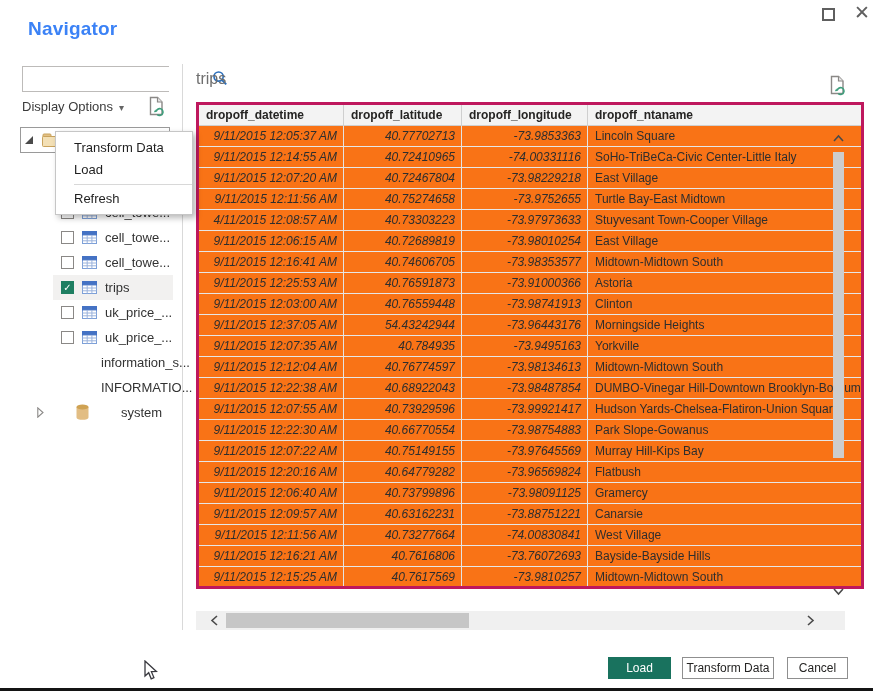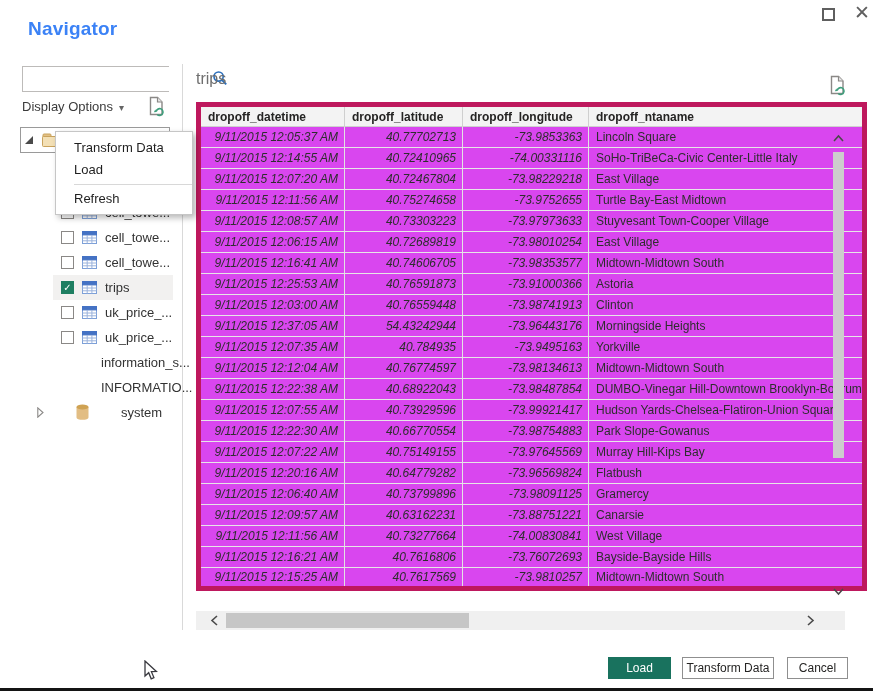--- a/index.html
+++ b/index.html
@@ -37,21 +37,21 @@
   .tree-item.t-db { padding-left:16px;gap:32px; }
   .tree-item.selected { background:#f2f1f0; }
   .cbx { width:13px; height:13px; border:1px solid #8a8886; background:#fff; flex:0 0 13px; position:relative; }
   .cbx.checked { background:#1e7e61; border-color:#1e7e61; color:#fff; font-size:10px; line-height:12px; text-align:center; }
   .tree-label { white-space:nowrap; }
 
   
   .prev-title { position:absolute; left:196px; top:70px; font-size:16px; color:#6e6e6e; }
   .refresh-doc-main { position:absolute; left:828px; top:75px; cursor:pointer; }
 
-  .grid { position:absolute; left:196px; top:102px; border-collapse:collapse; table-layout:fixed; background:#d946ef; border:5px solid #be185d; }
+  .grid { position:absolute; left:196px; top:102px; border-collapse:collapse; table-layout:fixed; background:#f97316; border:3px solid #be185d; }
   .grid th { height:22px; background:#f3f3f3; font-size:12px; font-weight:700; color:#252423; text-align:left; padding:0 0 0 7px; border:1px solid #cfcfcf; border-top:none; white-space:nowrap; overflow:hidden; }
   .grid td { height:21px; font-size:12px; color:#2e2e2e; border-right:1px solid #e3e3e3; border-bottom:1px solid #e6e6e6; white-space:nowrap; overflow:hidden; }
   .grid td.num { font-style:italic; text-align:right; padding-right:6px; }
   .grid td.txt { text-align:left; padding-left:7px; }
 
   
   .vscroll { position:absolute; left:831px; top:124px; width:15px; height:483px; }
   .vscroll .arrow { position:absolute; left:1px; width:13px; height:13px; }
   .vscroll .thumb { position:absolute; left:2px; top:28px; width:11px; height:306px; background:#cdcdcd; cursor:pointer; }
   .hscroll { position:absolute; left:196px; top:611px; width:649px; height:19px; background:#f0f0f0; }
@@ -260,21 +260,21 @@
           <td class="num">-73.98229218</td>
           <td class="txt">East Village</td>
         </tr>
         <tr>
           <td class="num">9/11/2015 12:11:56 AM</td>
           <td class="num">40.75274658</td>
           <td class="num">-73.9752655</td>
           <td class="txt">Turtle Bay-East Midtown</td>
         </tr>
         <tr>
-          <td class="num">9/11/2015 12:08:57 AM</td>
+          <td class="num">4/11/2015 12:08:57 AM</td>
           <td class="num">40.73303223</td>
           <td class="num">-73.97973633</td>
           <td class="txt">Stuyvesant Town-Cooper Village</td>
         </tr>
         <tr>
           <td class="num">9/11/2015 12:06:15 AM</td>
           <td class="num">40.72689819</td>
           <td class="num">-73.98010254</td>
           <td class="txt">East Village</td>
         </tr>

